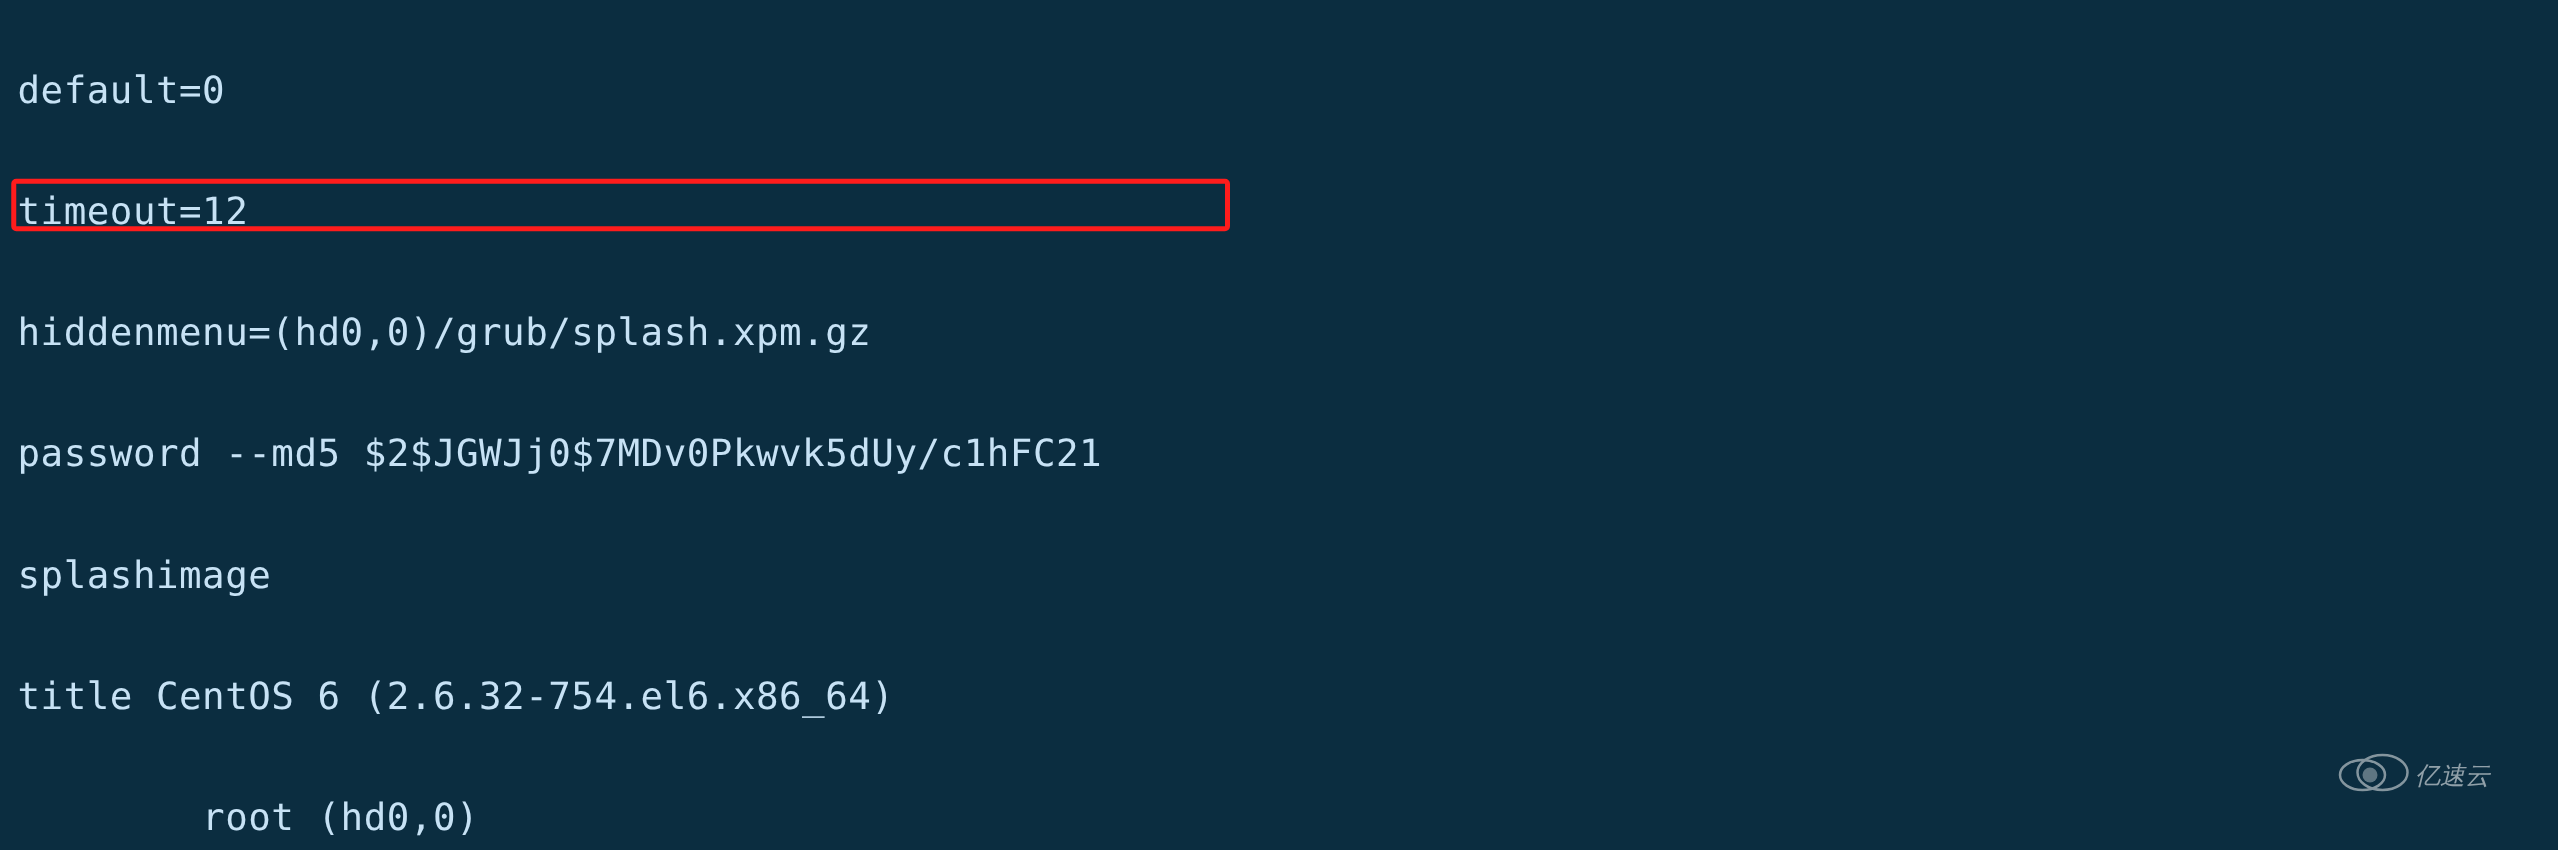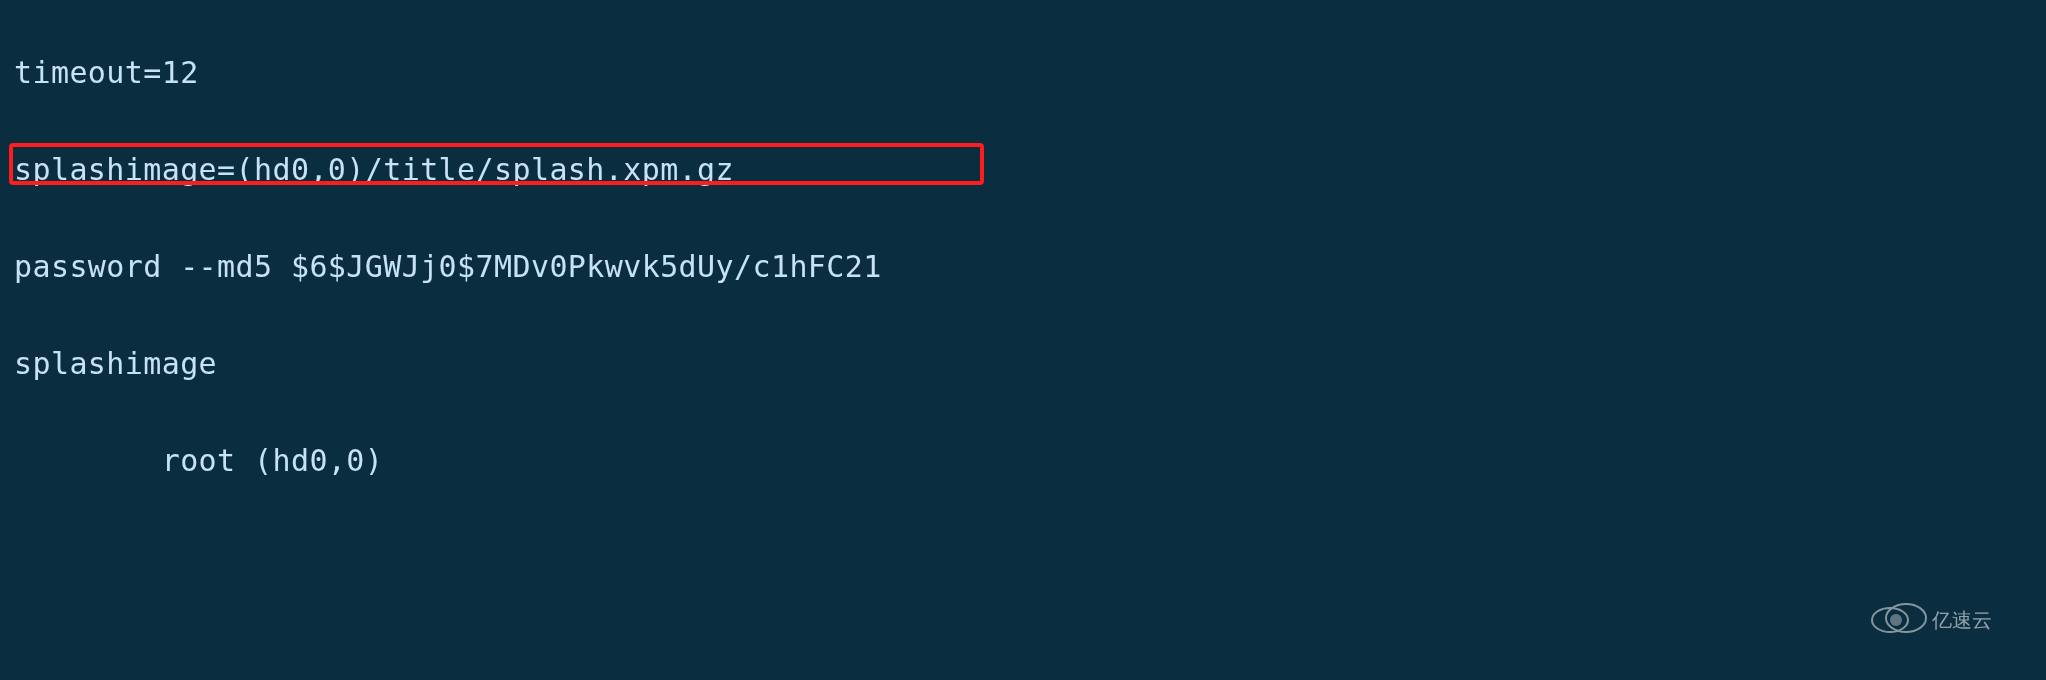--- a/index.html
+++ b/index.html
@@ -36,31 +36,34 @@
     display: block;
   }
   .watermark {
     position: absolute;
     right: 40px;
     bottom: 30px;
     width: 140px;
     height: 60px;
     opacity: 0.55;
     pointer-events: none;
+    font-style: italic;
   }
   .watermark svg { width:100%; height:100%; }
 </style>
 </head>
 <body>
 
 <div class="terminal">
+<span class="line">default=0</span>
 <span class="line">timeout=12</span>
-<span class="line">splashimage=(hd0,0)/title/splash.xpm.gz</span>
-<span class="line">password --md5 $6$JGWJj0$7MDv0Pkwvk5dUy/c1hFC21</span>
+<span class="line">hiddenmenu=(hd0,0)/grub/splash.xpm.gz</span>
+<span class="line">password --md5 $2$JGWJj0$7MDv0Pkwvk5dUy/c1hFC21</span>
 <span class="line">splashimage</span>
+<span class="line">title CentOS 6 (2.6.32-754.el6.x86_64)</span>
 <span class="line">        root (hd0,0)</span>
 
 
 
 
 <div class="highlight-box"></div>
 </div>
 
 <div class="watermark">
   <svg viewBox="0 0 140 60">

